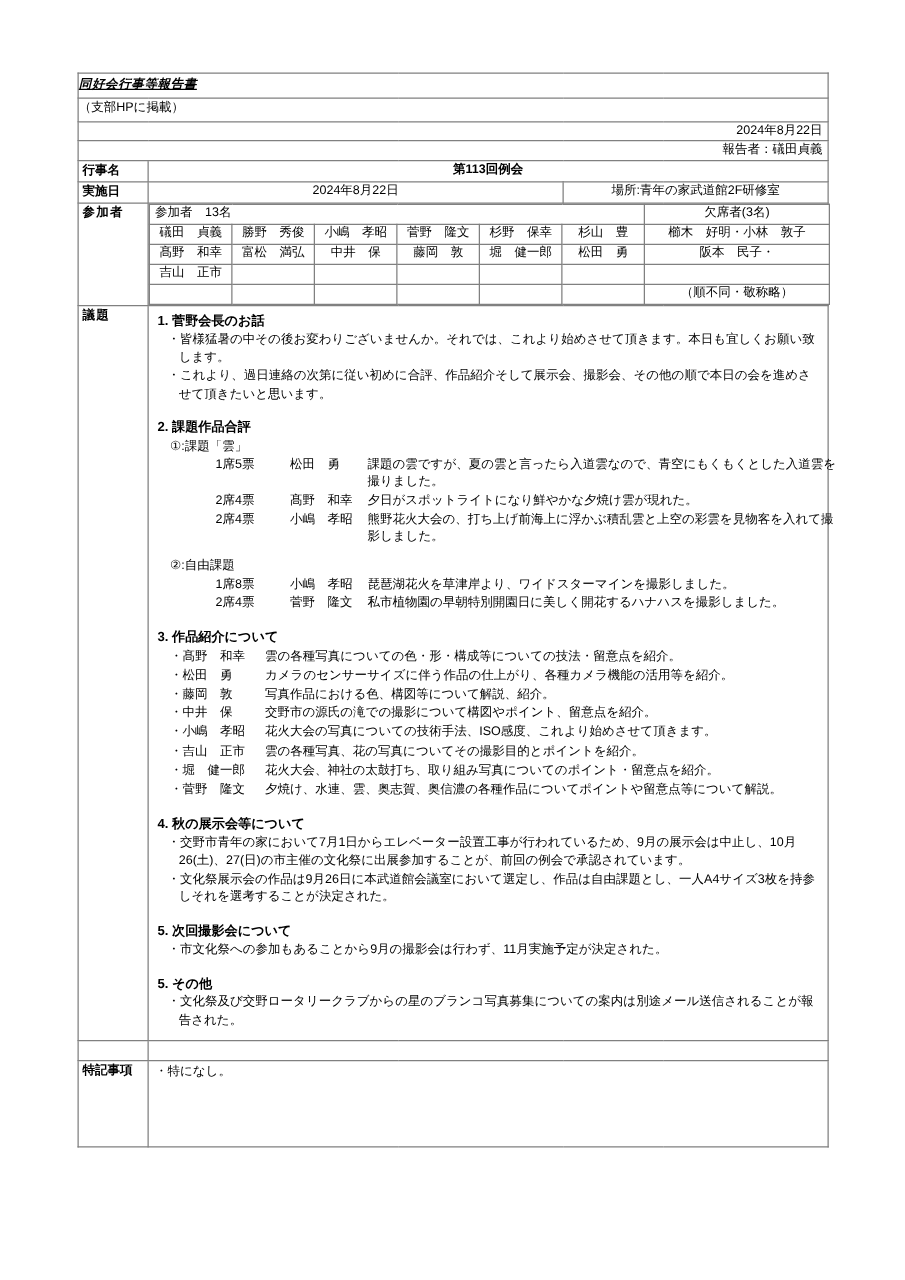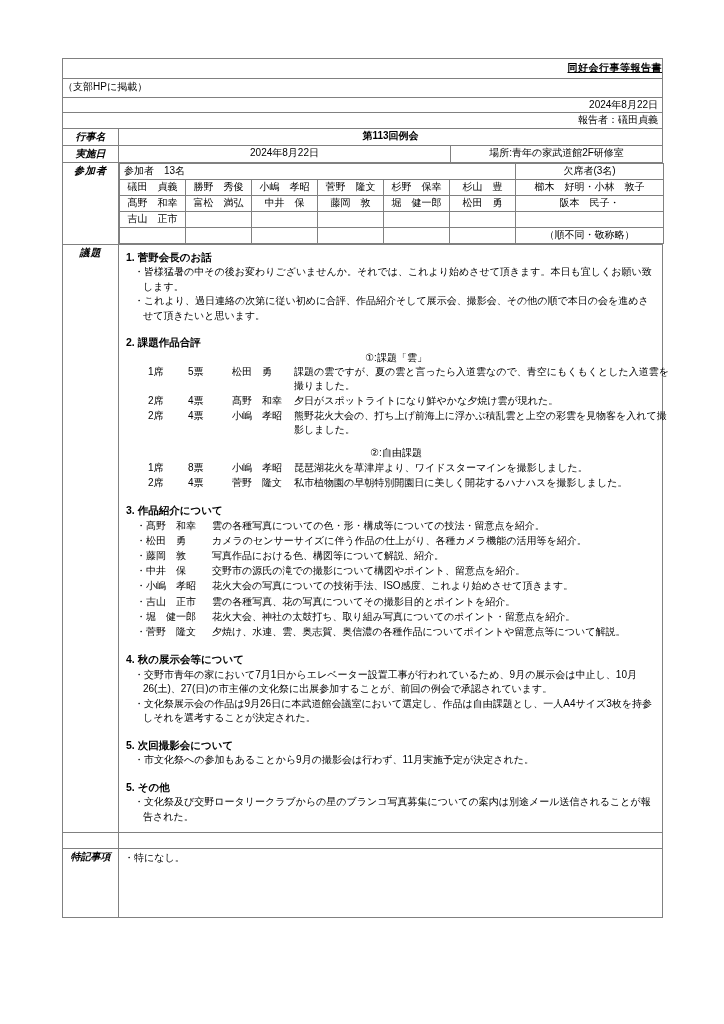--- a/index.html
+++ b/index.html
@@ -28,49 +28,48 @@
   }
   table.report td {
     border: 1px solid #808080;
     padding: 1px 3px;
     vertical-align: top;
     font-size: 10px;
     line-height: 1.28;
   }
   
   .doc-title {
-    text-align: right;
+    text-align: left;
     font-size: 12.5px;
     font-weight: bold;
     padding: 3px 0 3px 0 !important;
     letter-spacing: 0.5px;
+    font-style: italic;
   }
   .doc-title span.u {
     text-decoration: underline;
   }
   .doc-sub {
     text-align: left;
     font-size: 11.5px;
     padding: 2px 0 3px 0 !important;
   }
   .hdr-right {
     text-align: right;
     font-size: 10px;
     padding-right: 4px !important;
   }
   
   .lbl {
     width: 56px;
-    text-align: center;
     font-weight: bold;
     font-size: 10.5px;
     white-space: nowrap;
     vertical-align: top;
     padding-top: 2px !important;
-    font-style: italic;
   }
   .lbl-wide {
     letter-spacing: 1px;
   }
   .ctr { text-align: center; }
   .evt-name {
     text-align: center;
     font-weight: bold;
     font-size: 11px;
   }
@@ -117,37 +116,36 @@
   .sec-block:last-child { margin-bottom: 0; }
   .bullet-line {
     margin: 0 0 0 8px;
     padding-left: 9px;
     text-indent: -9px;
     line-height: 1.45;
   }
   .sub-title {
     margin: 2px 0 1px 10px;
     font-size: 10px;
-    text-align: center;
   }
   
   table.results {
     border-collapse: collapse;
     margin: 0 0 0 22px;
     table-layout: fixed;
     width: 528px;
   }
   table.results td {
     border: none;
     font-size: 10px;
     padding: 0 0 1px 0;
     vertical-align: top;
     line-height: 1.4;
   }
-  td.r-rank { width: 40px; text-align: left; }
+  td.r-rank { width: 40px; text-align: right; }
   td.r-vote { width: 44px; text-align: left; }
   td.r-name { width: 62px; text-align: left; white-space: nowrap; }
   td.r-desc { width: auto; text-align: left; }
   
   table.intro {
     border-collapse: collapse;
     margin: 0 0 0 10px;
     table-layout: fixed;
     width: 540px;
   }

